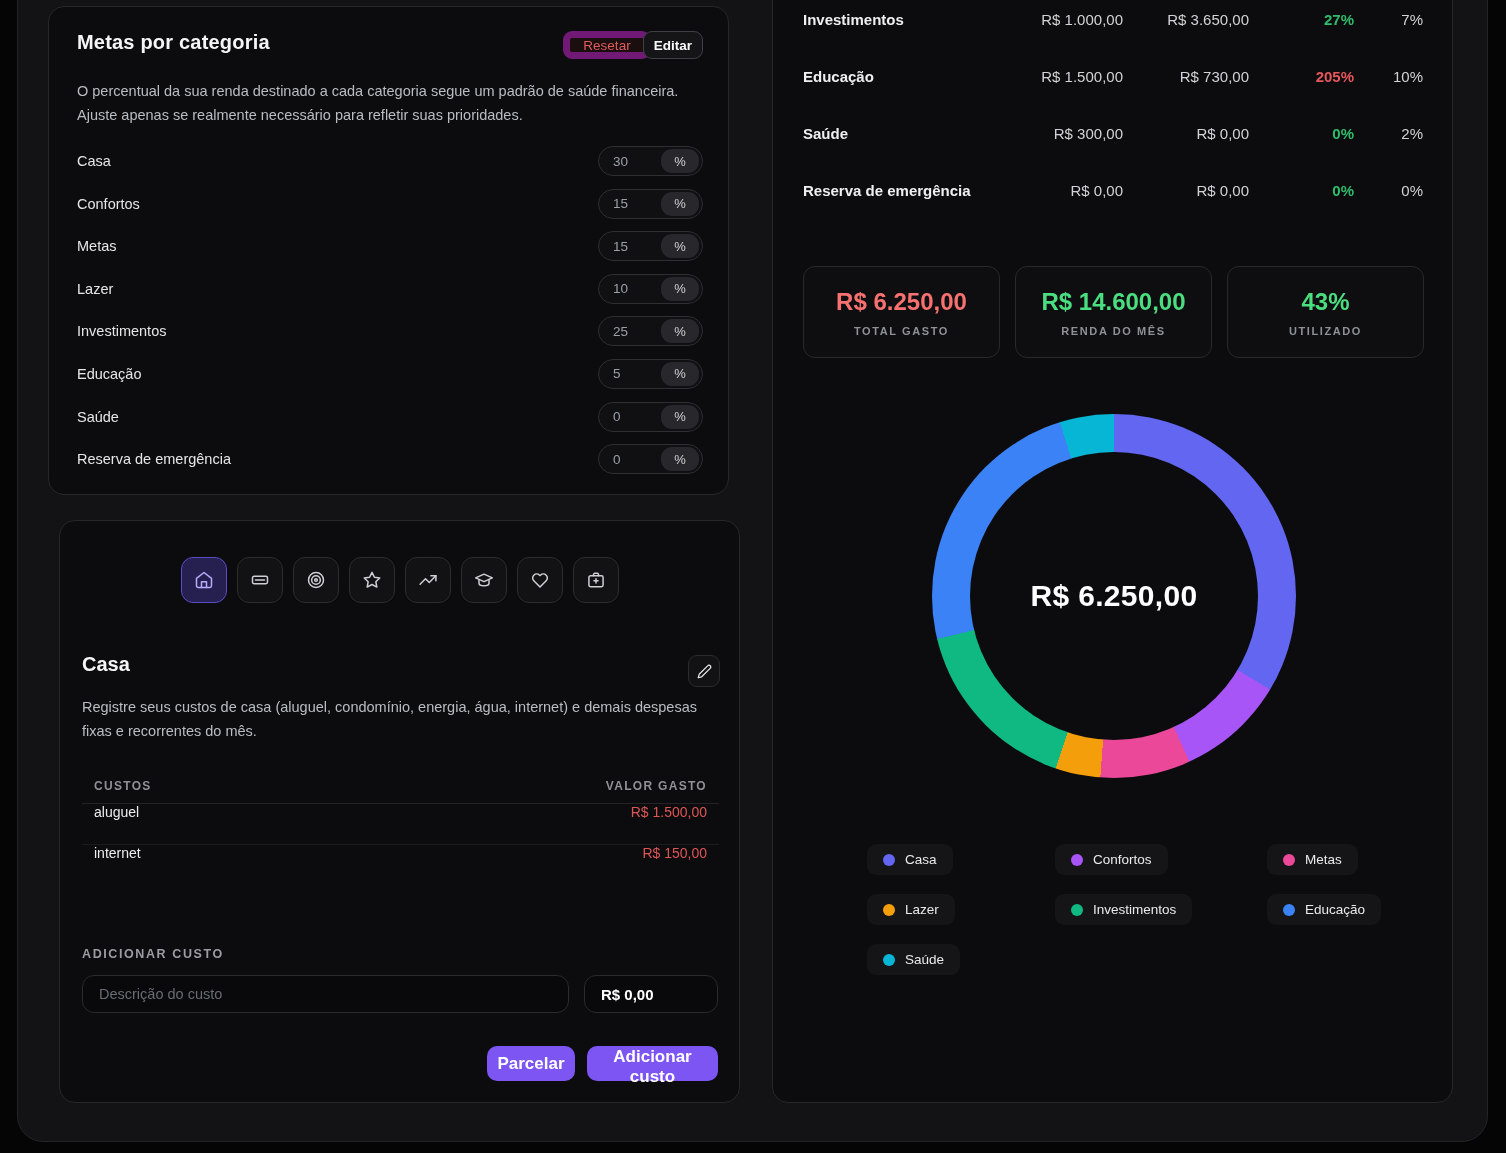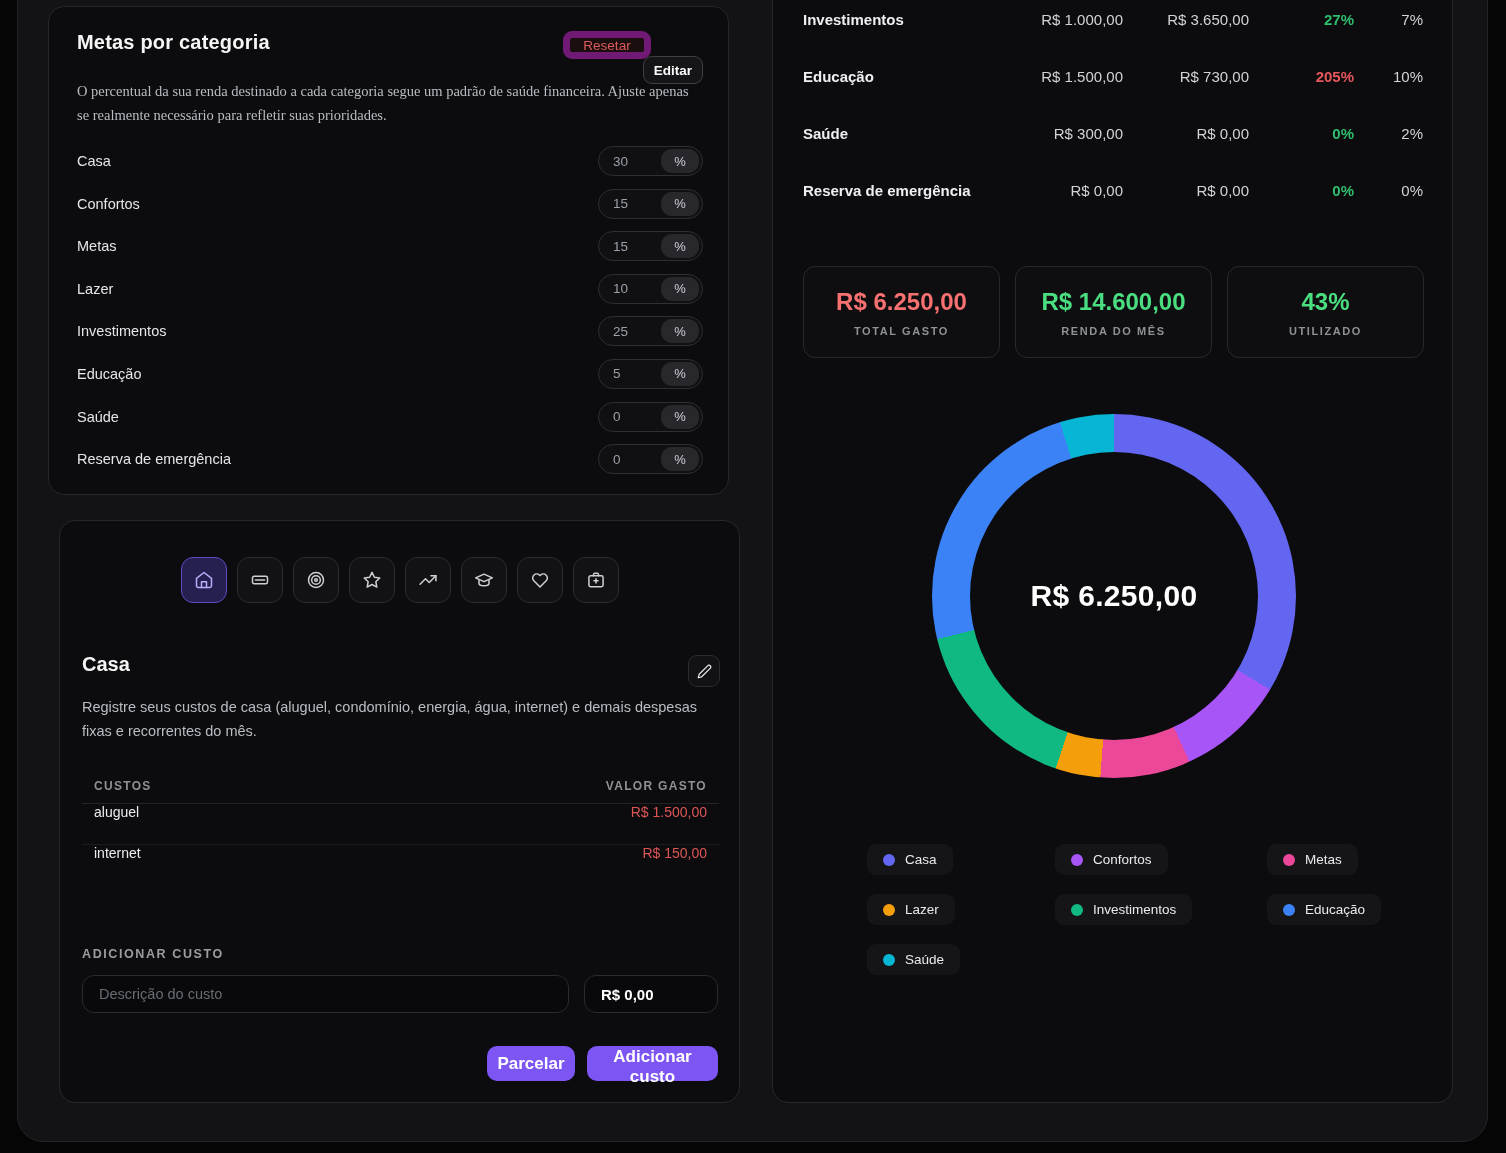--- a/index.html
+++ b/index.html
@@ -10,22 +10,22 @@
   .card{position:absolute;background:#0c0c0e;border:1px solid #27272b;border-radius:16px;box-sizing:border-box;}
   #card-metas{left:48px;top:6px;width:681px;height:489px;}
   #card-casa{left:59px;top:520px;width:681px;height:583px;}
   #card-summary{left:772px;top:-40px;width:681px;height:1143px;}
 
   
   .metas-title{position:absolute;left:28px;top:24px;font-size:20px;font-weight:700;color:#f5f5f6;letter-spacing:.2px;}
   .btn-pill{position:absolute;top:24px;height:28px;display:flex;align-items:center;justify-content:center;
             border-radius:9px;font-size:13.5px;cursor:pointer;box-sizing:border-box;}
   #btn-resetar{left:514px;width:88px;background:#1a0e0f;border:7px solid #701a75;color:#e05c5c;}
-  #btn-editar{left:594px;width:60px;background:#151518;border:1px solid #3f3f46;color:#fafafa;font-weight:600;margin-top:25px;}
-  .metas-desc{position:absolute;left:28px;top:72px;width:618px;font-size:14.5px;line-height:24px;color:#b9bdc3;font-family:Liberation Serif, serif;}
+  #btn-editar{left:594px;width:60px;background:#151518;border:1px solid #3f3f46;color:#fafafa;font-weight:600;}
+  .metas-desc{position:absolute;left:28px;top:72px;width:618px;font-size:14.5px;line-height:24px;color:#b9bdc3;}
   .mrows{position:absolute;left:28px;top:139px;width:626px;display:flex;flex-direction:column;gap:12.6px;}
   .mrow{display:flex;justify-content:space-between;align-items:center;height:30px;}
   .mlabel{font-size:14.5px;color:#e5e6e8;}
   .pctbox{width:105px;height:30px;background:#101013;border:1px solid #2e2e33;border-radius:15px;
           display:flex;align-items:center;justify-content:space-between;padding:0 3px 0 14px;box-sizing:border-box;cursor:text;}
   .pctval{font-size:13.5px;color:#9aa0a8;}
   .pctsuf{width:38px;height:24px;background:#27272c;border-radius:11px;color:#cfd1d5;font-size:13px;
           display:flex;align-items:center;justify-content:center;}
 
   

